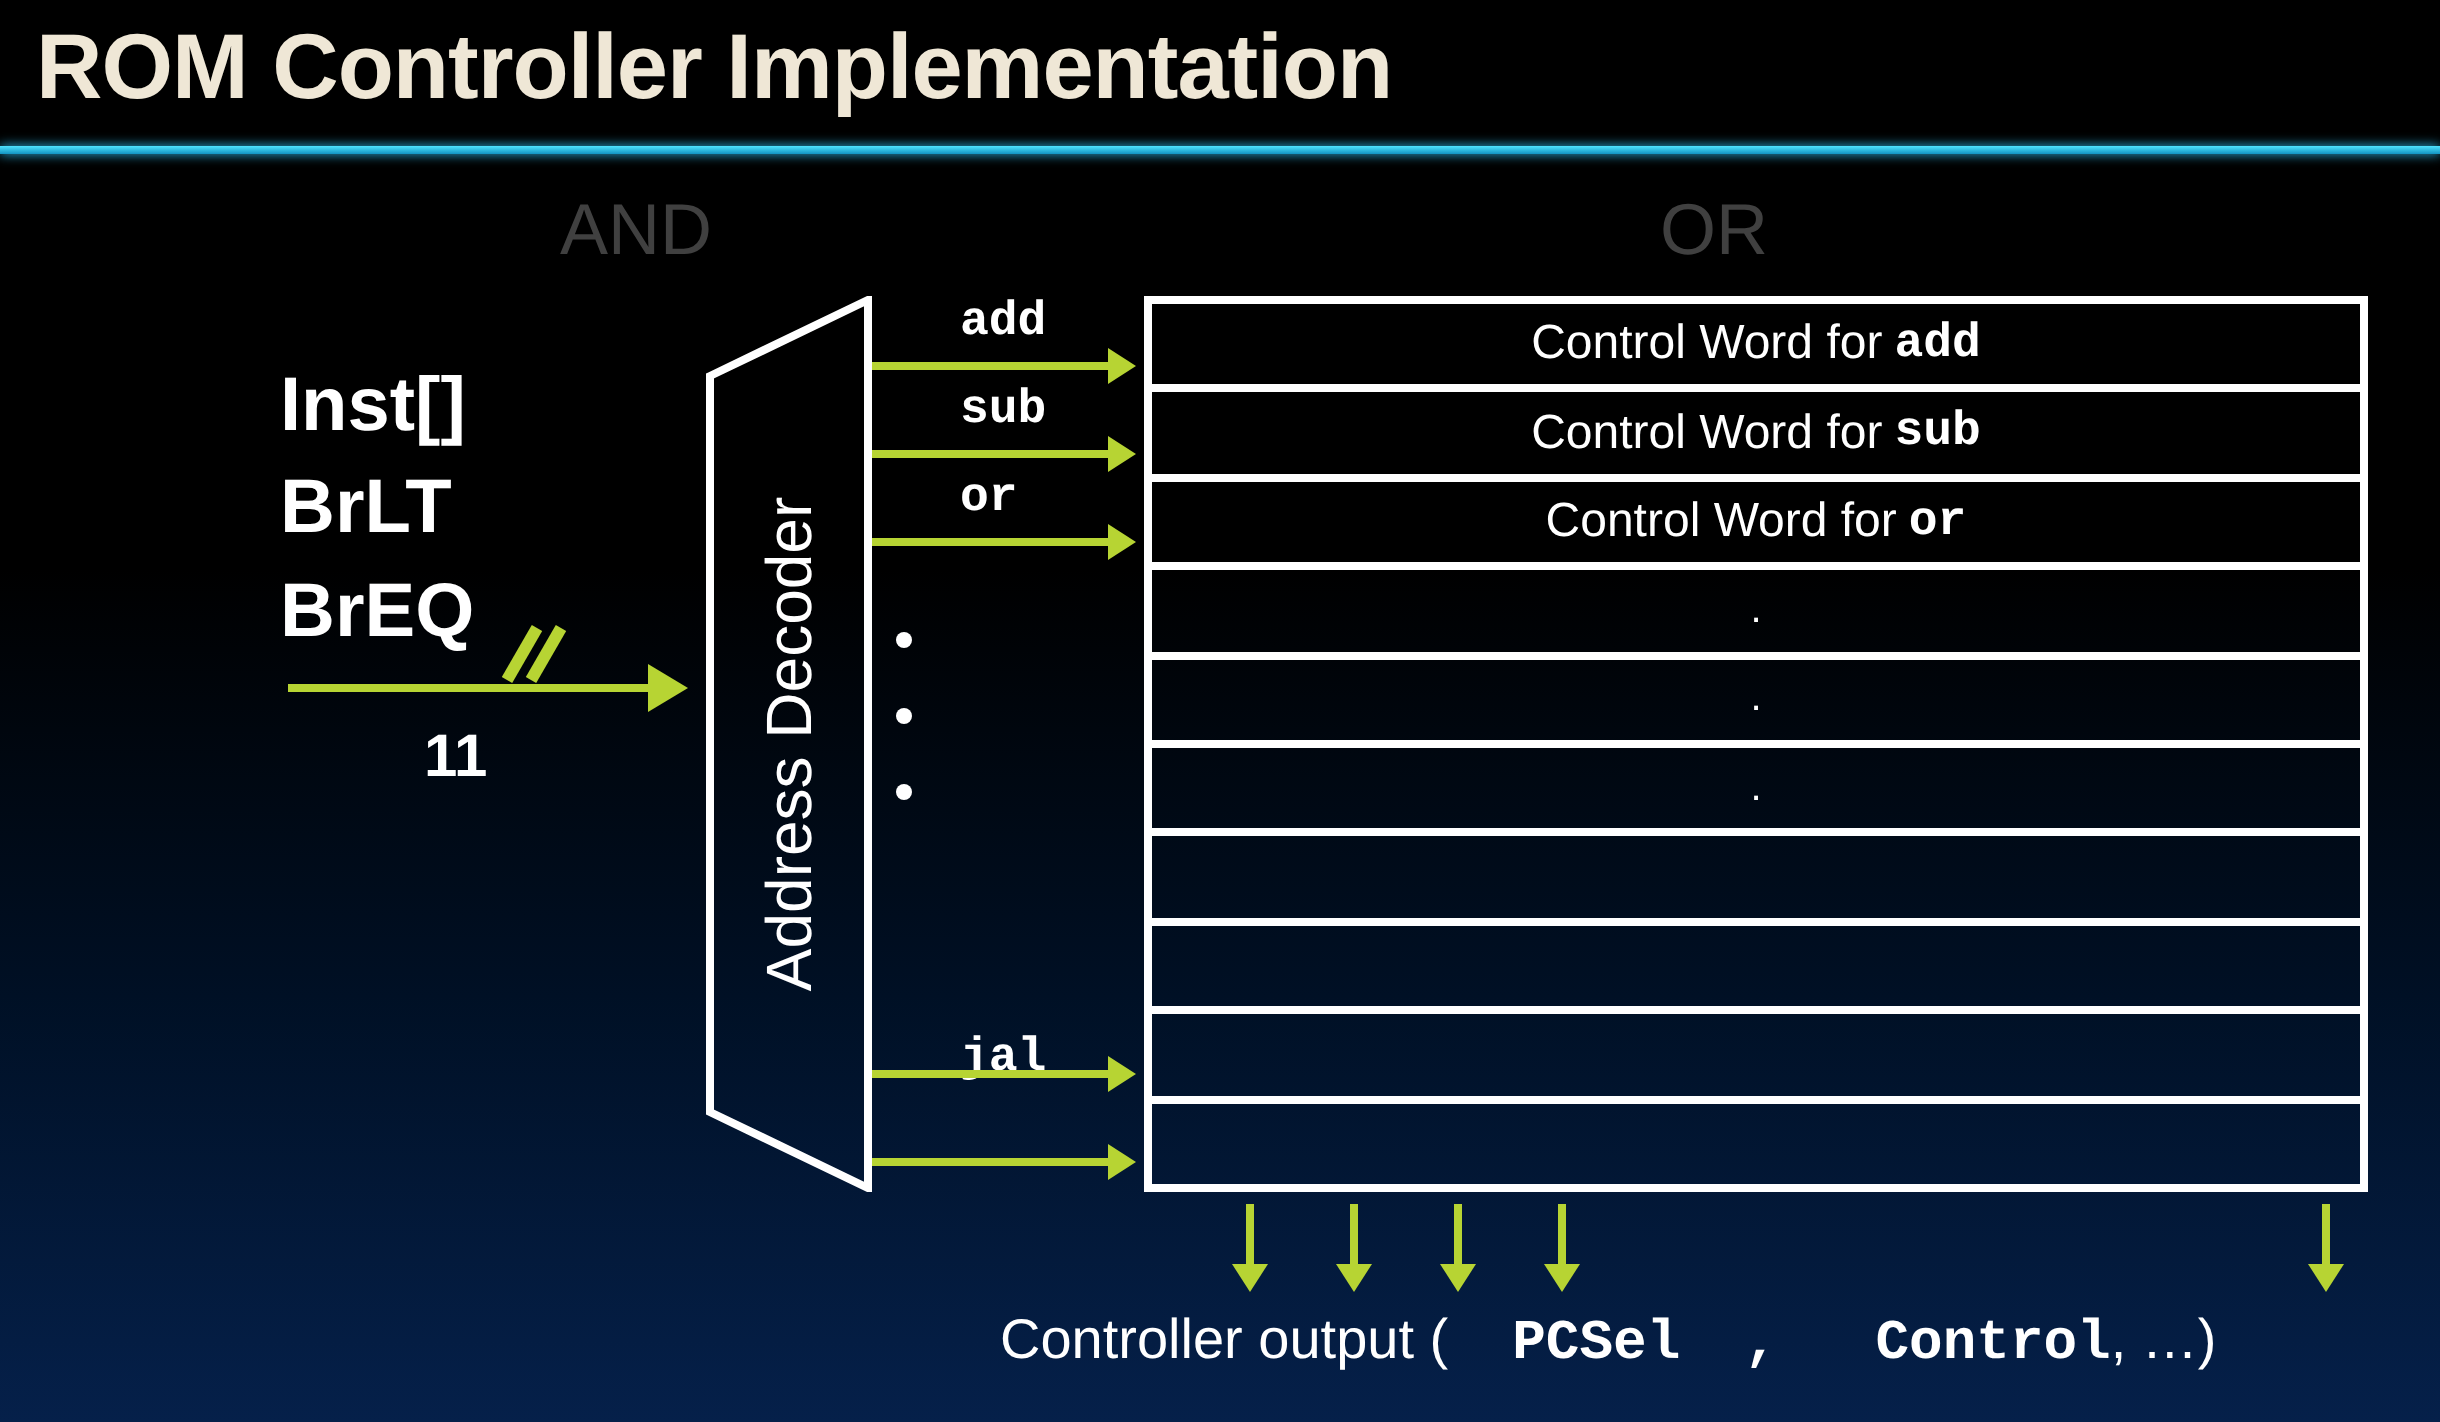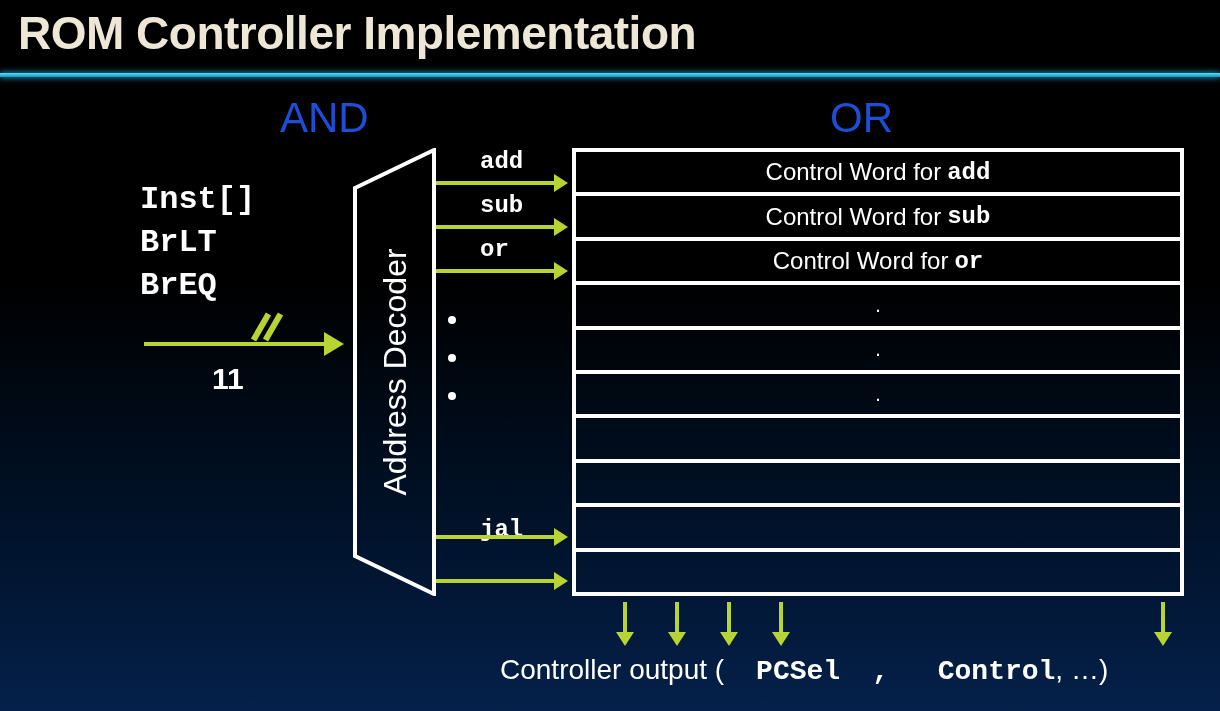--- a/index.html
+++ b/index.html
@@ -23,34 +23,34 @@
     position: absolute;
     left: 0; right: 0;
     top: 73px;
     height: 4px;
     background: linear-gradient(to bottom, #4fe3ff, #1293c2);
     box-shadow: 0 0 6px #30c8ff;
   }
   .label-and, .label-or {
     position: absolute;
     top: 94px;
-    color: #1d4ed8;
-    font-size: 42px;
+    color: #404040;
+    font-size: 36px;
     font-weight: 400;
   }
   .label-and { left: 280px; }
   .label-or  { left: 830px; }
 
   .inputs {
     position: absolute;
     left: 140px;
     top: 178px;
-    font-family: Liberation Mono, monospace;
-    font-weight: 900;
-    font-size: 32px;
+    font-family: Liberation Sans, sans-serif;
+    font-weight: 900;
+    font-size: 38px;
     line-height: 1.35;
     color: #ffffff;
   }
 
   .bus-arrow {
     position: absolute;
     left: 144px;
     top: 332px;
     width: 205px;
     height: 24px;

